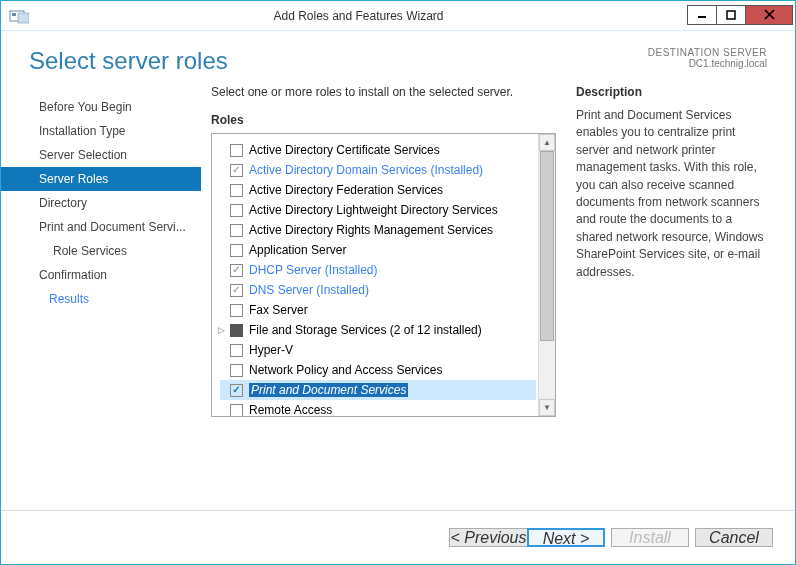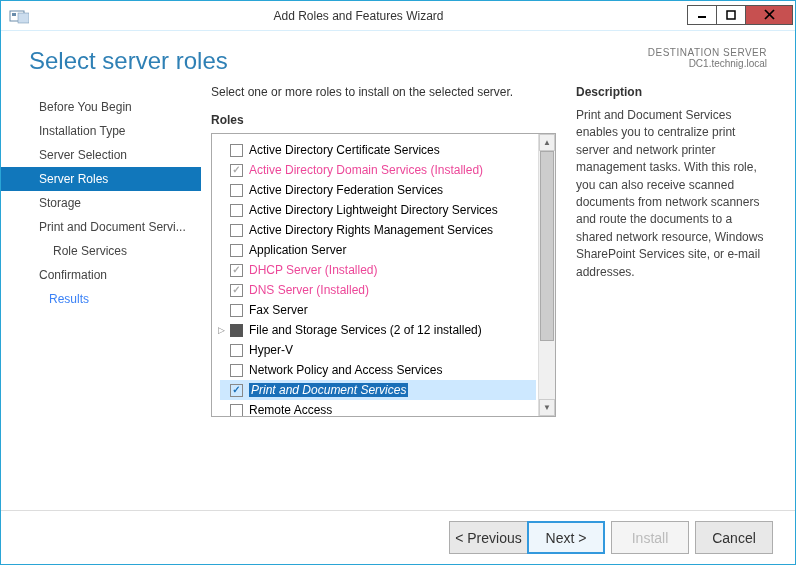--- a/index.html
+++ b/index.html
@@ -33,29 +33,29 @@
   .scrollbar { width: 17px; background: #f0f0f0; border-left:1px solid #ddd; position:relative; }
   .scroll-arrow { height:17px; display:flex;align-items:center;justify-content:center;font-size:8px;color:#666; cursor:pointer; background:#f0f0f0; border:1px solid #ccc;}
   .scroll-thumb { position:absolute; top:17px; left:1px; right:1px; height:190px; background:#cdcdcd; border:1px solid #aaa;}
   .scroll-thumb + .scroll-arrow{position:absolute;bottom:0;left:0;right:0;}
   .role-row { display: flex; align-items: center; height: 20px; font-size: 12px; color: #000; padding-left: 10px; cursor:pointer;}
   .role-row .expand { width:10px; color:#888; font-size:9px; margin-left:-12px; margin-right:2px; }
   .cb-box { width:13px;height:13px;border:1px solid #888;margin-right:6px;display:inline-flex;align-items:center;justify-content:center;font-size:10px;line-height:1;}
   .cb-box.checked::after{content:"✓";color:#444;font-weight:bold;}
   .cb-box.checked.installed::after{color:#aaa;}
   .cb-box.partial{background:#555;border-color:#555;}
-  .role-row.installed { color: #ec4899; }
+  .role-row.installed { color: #3b82f6; }
   .role-row.selected { background: #cde8ff; }
   .role-row.selected .label { background:#1a6fb8; color:#fff; padding:0 2px;font-style:italic; }
   .role-row.selected .cb-box.checked::after{color:#1a6fb8;}
   .desc-area { flex:1; }
   .desc-label { font-size: 12px; font-weight: bold; color: #333; margin-bottom: 8px; }
   .desc-text { font-size: 12px; color: #444; line-height: 1.45; }
   .footer { height: 54px; border-top: 1px solid #ddd; display: flex; align-items: center; justify-content: flex-end; padding-right: 22px; gap: 6px; }
-  .btn { min-width: 78px; height: 33px; font-size: 14px; border: 1px solid #adadad; background: #e8e8e8; color: #333; cursor: pointer; }
+  .btn { min-width: 78px; height: 19px; font-size: 16px; border: 1px solid #adadad; background: #e8e8e8; color: #333; cursor: pointer; font-style: italic; }
   .btn.primary { border: 2px solid #3399dd; background: #eef6fc; }
   .btn.disabled { color: #bbb; cursor: default; background: #f4f4f4; }
   .btn-pair { display: flex; }
   .btn-pair .btn:first-child { border-right: none; }
 </style>
 </head>
 <body>
 
 <div class="window">
   <div class="titlebar">
@@ -95,21 +95,21 @@
         <div>DC1.technig.local</div>
       </div>
     </div>
 
     <div class="body">
       <div class="sidebar" id="sidebar">
           <div class="side-item">Before You Begin</div>
           <div class="side-item">Installation Type</div>
           <div class="side-item">Server Selection</div>
           <div class="side-item active">Server Roles</div>
-          <div class="side-item">Storage</div>
+          <div class="side-item">Directory</div>
           <div class="side-item">Print and Document Servi...</div>
           <div class="side-item sub">Role Services</div>
           <div class="side-item">Confirmation</div>
           <div class="side-item disabled">Results</div>
         </div>
 
       <div class="main">
         <div class="roles-area">
           <div class="instruct">Select one or more roles to install on the selected server.</div>
           <div class="roles-label">Roles</div>

